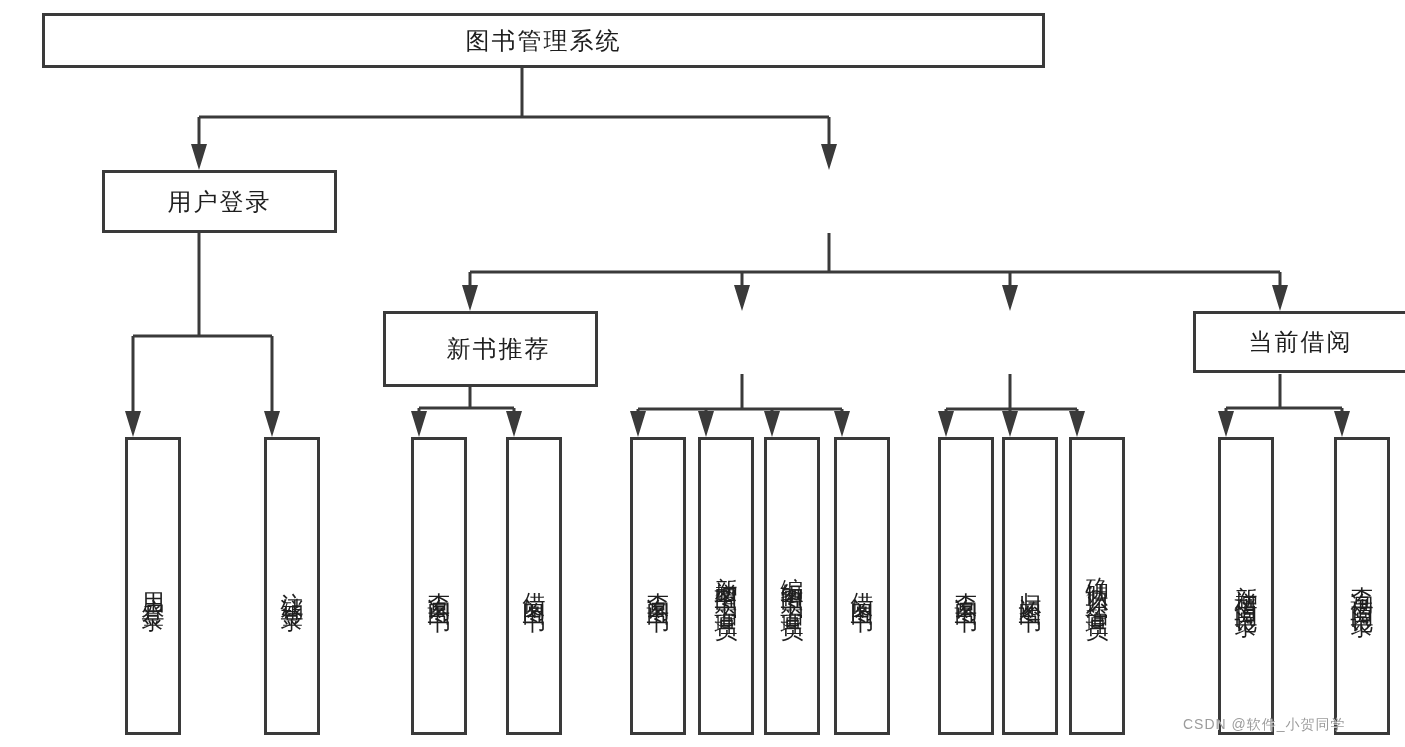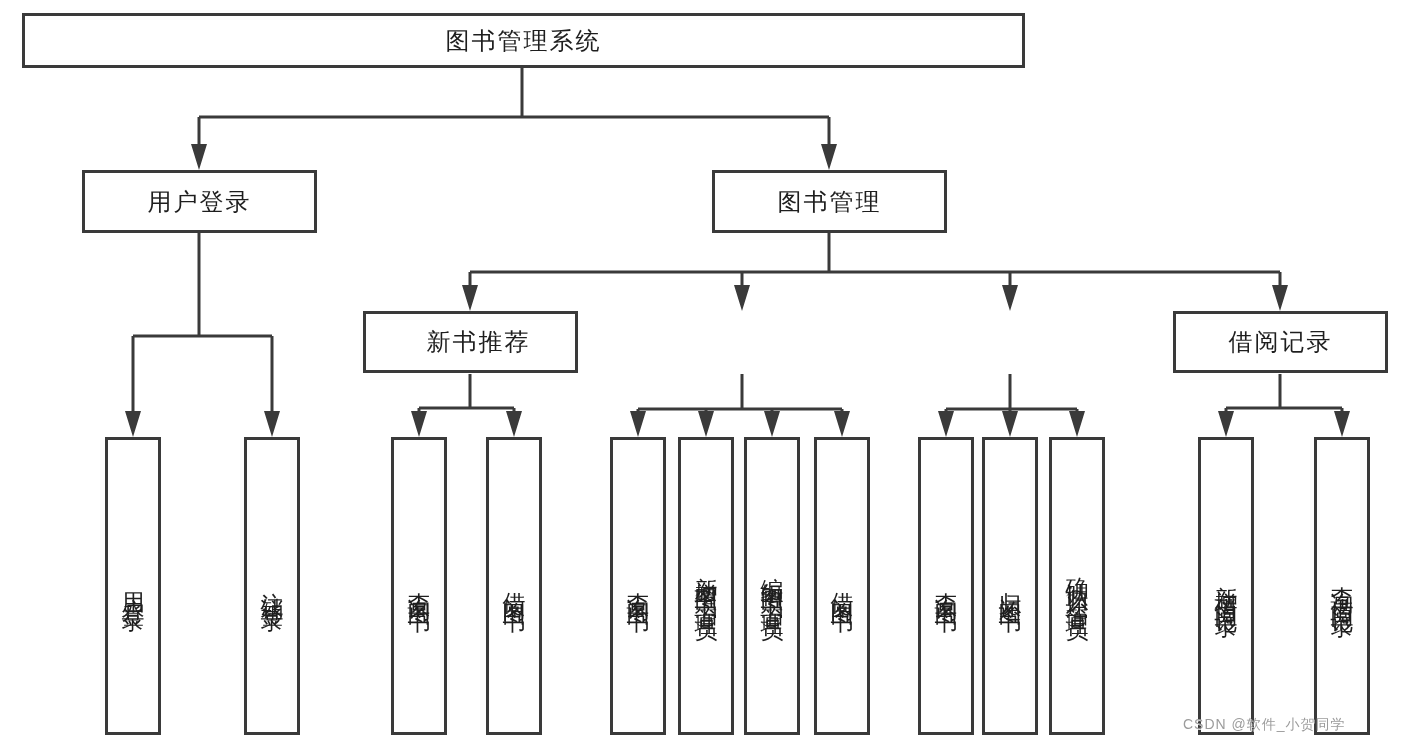--- a/index.html
+++ b/index.html
@@ -29,20 +29,21 @@
   .node {
     position: absolute;
     box-sizing: border-box;
     background: #ffffff;
     border: 3px solid #3a3a3a;
     display: flex;
     align-items: center;
     justify-content: center;
     color: #1e1e1e;
     z-index: 2;
+    margin-left: 20px;
   }
   .h-label {
     font-size: 24px;
     letter-spacing: 2px;
     white-space: nowrap;
   }
   .v-label {
     writing-mode: vertical-rl;
     text-orientation: mixed;
     font-size: 23px;
@@ -86,29 +87,26 @@
          M1218 411 L1234 411 L1226 437 Z  M1334 411 L1350 411 L1342 437 Z" fill="#3a3a3a" stroke="none"></path>
   </svg>
 
   <div class="node" style="left:22px; top:13px; width:1003px; height:55px;">
     <span class="h-label">图书管理系统</span>
   </div>
 
   <div class="node" style="left:82px; top:170px; width:235px; height:63px;">
     <span class="h-label">用户登录</span>
   </div>
-  <div class="node" style="left:712px; top:170px; width:235px; height:63px;">
-    <span class="h-label">图书管理</span>
-  </div>
 
-  <div class="node" style="left:363px; top:311px; width:215px; height:62px;padding-left:16px;">
+  <div class="node" style="left:363px; top:311px; width:215px; height:76px;padding-left:16px;">
     <span class="h-label">新书推荐</span>
   </div>
   <div class="node" style="left:1173px; top:311px; width:215px; height:62px;">
-    <span class="h-label">借阅记录</span>
+    <span class="h-label">当前借阅</span>
   </div>
 
   <div class="node" style="left:105px; top:437px; width:56px; height:298px;">
     <span class="v-label">用户登录</span>
   </div>
   <div class="node" style="left:244px; top:437px; width:56px; height:298px;">
     <span class="v-label">注销登录</span>
   </div>
 
   <div class="node" style="left:391px; top:437px; width:56px; height:298px;">

